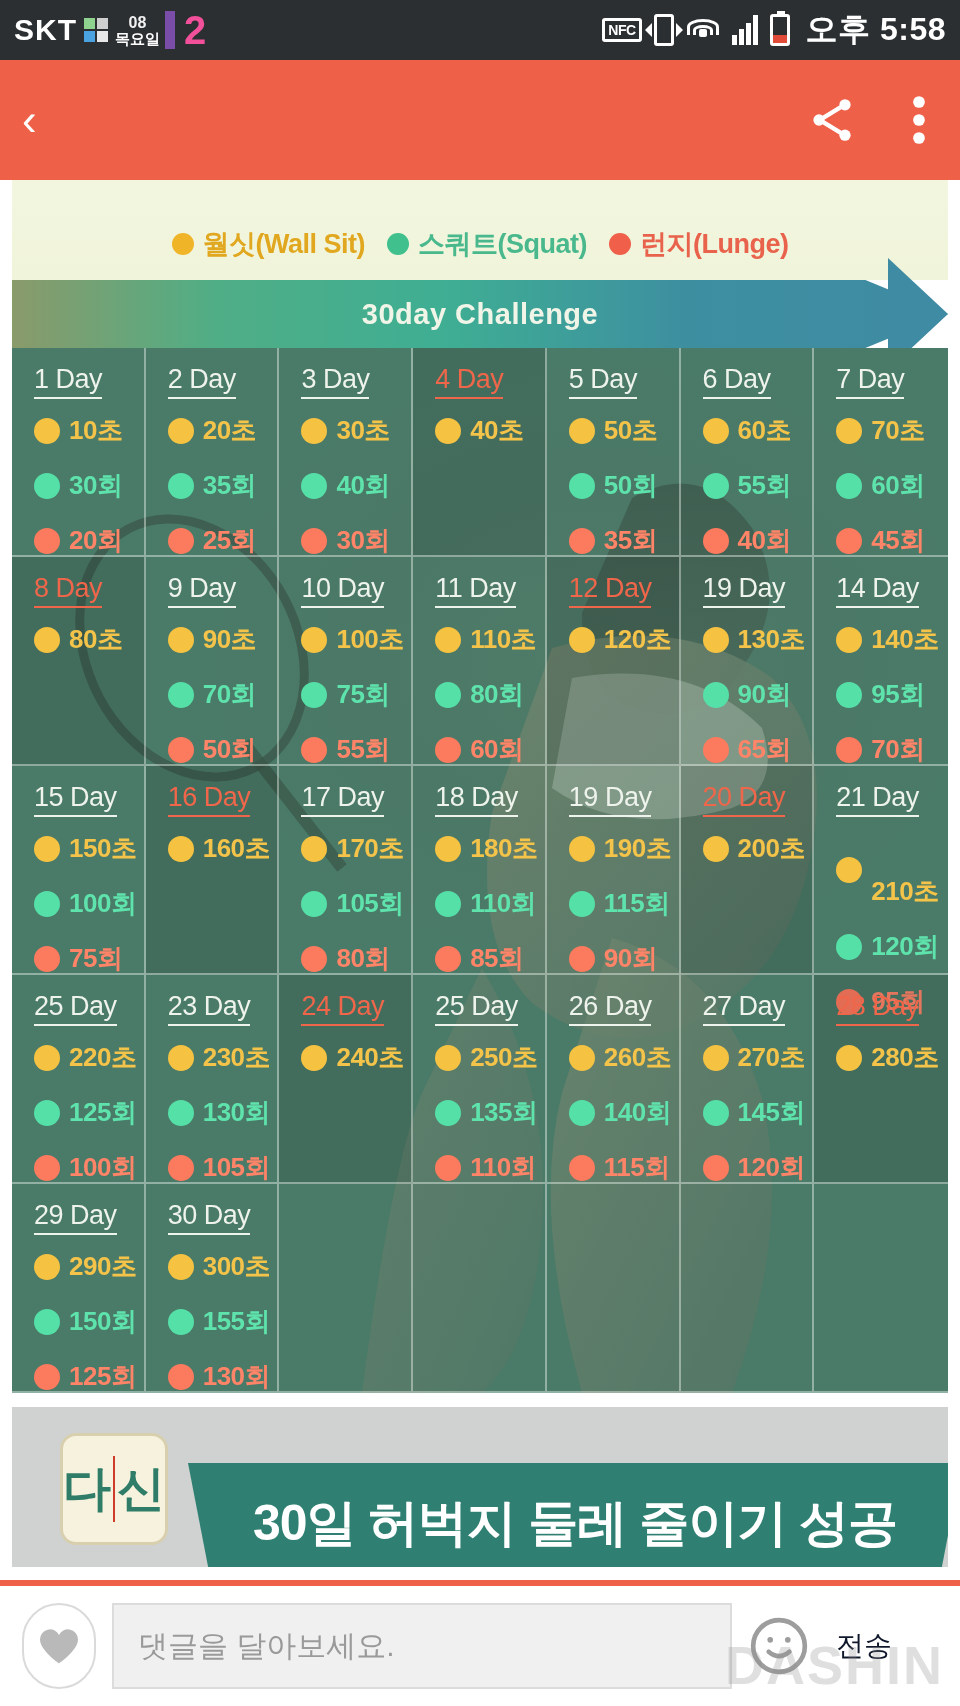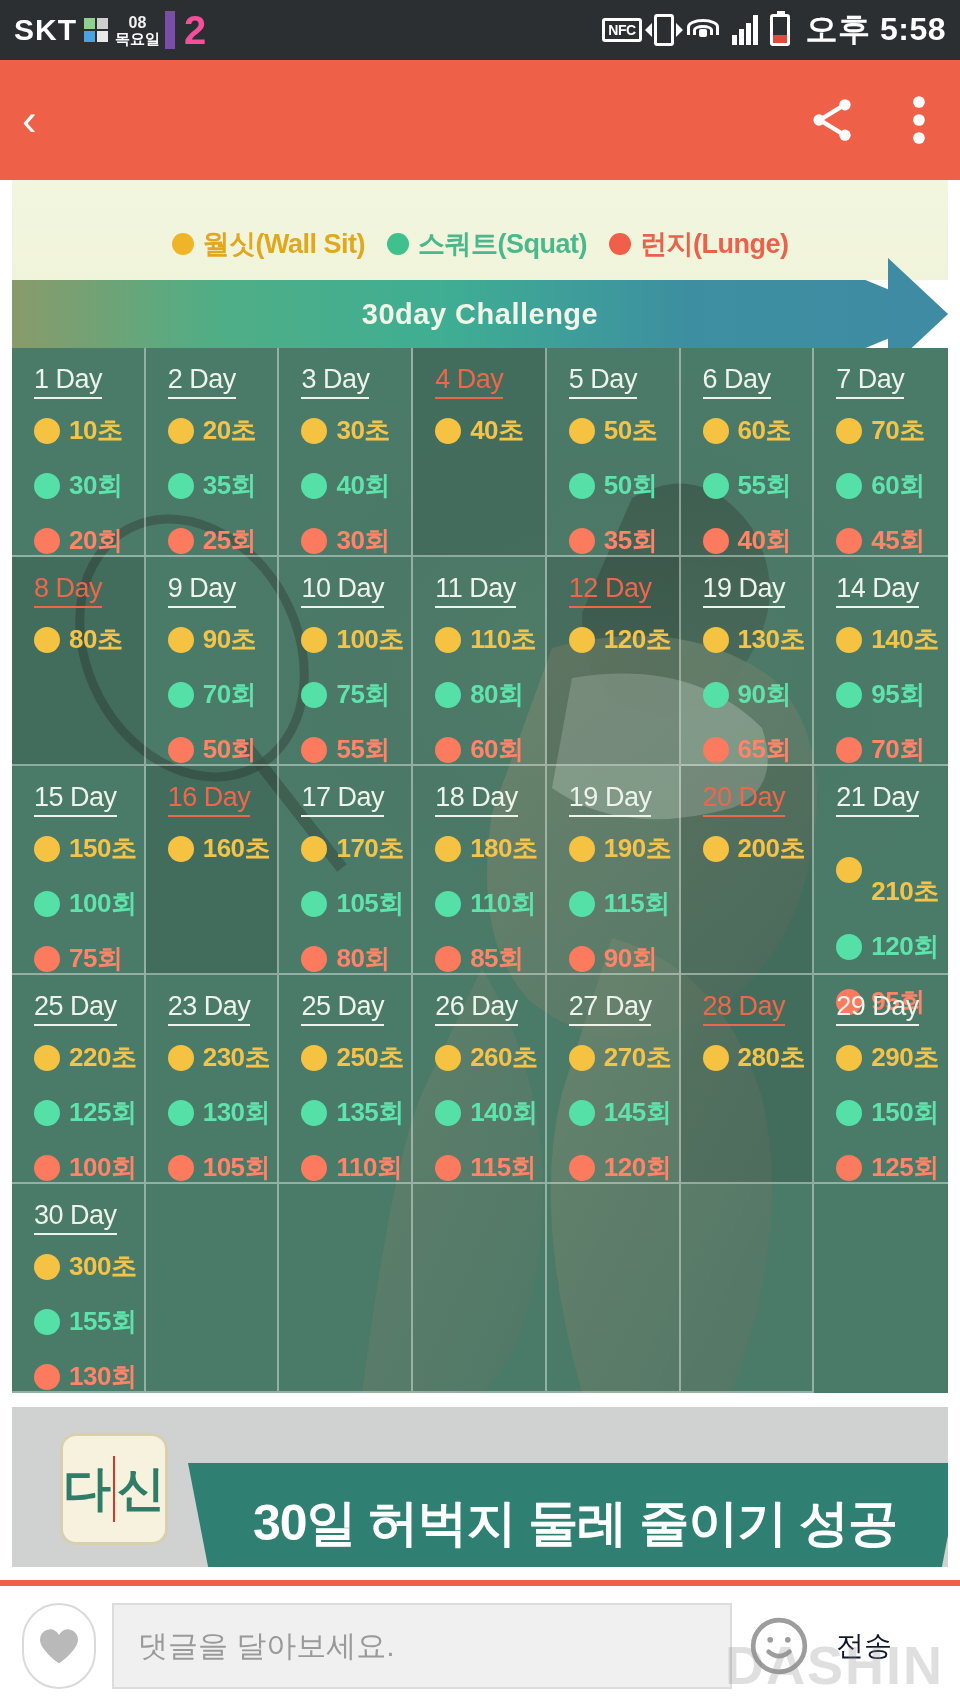--- a/index.html
+++ b/index.html
@@ -595,20 +595,26 @@
               </div>
               <div class="row">
                 <span class="dot" style="background: rgb(85, 224, 168);"></span>
                 <span class="val" style="color: rgb(95, 227, 172);">130회</span>
               </div>
               <div class="row">
                 <span class="dot" style="background: rgb(252, 122, 94);"></span>
                 <span class="val" style="color: rgb(255, 132, 104);">105회</span>
               </div>
             </div></div>
+          <div class="cell rest"><div class="day-label">24 Day</div><div class="rows">
+              <div class="row">
+                <span class="dot" style="background: rgb(245, 194, 66);"></span>
+                <span class="val" style="color: rgb(243, 195, 74);">240초</span>
+              </div>
+            </div></div>
           <div class="cell"><div class="day-label">25 Day</div><div class="rows">
               <div class="row">
                 <span class="dot" style="background: rgb(245, 194, 66);"></span>
                 <span class="val" style="color: rgb(243, 195, 74);">250초</span>
               </div>
               <div class="row">
                 <span class="dot" style="background: rgb(85, 224, 168);"></span>
                 <span class="val" style="color: rgb(95, 227, 172);">135회</span>
               </div>
               <div class="row">

